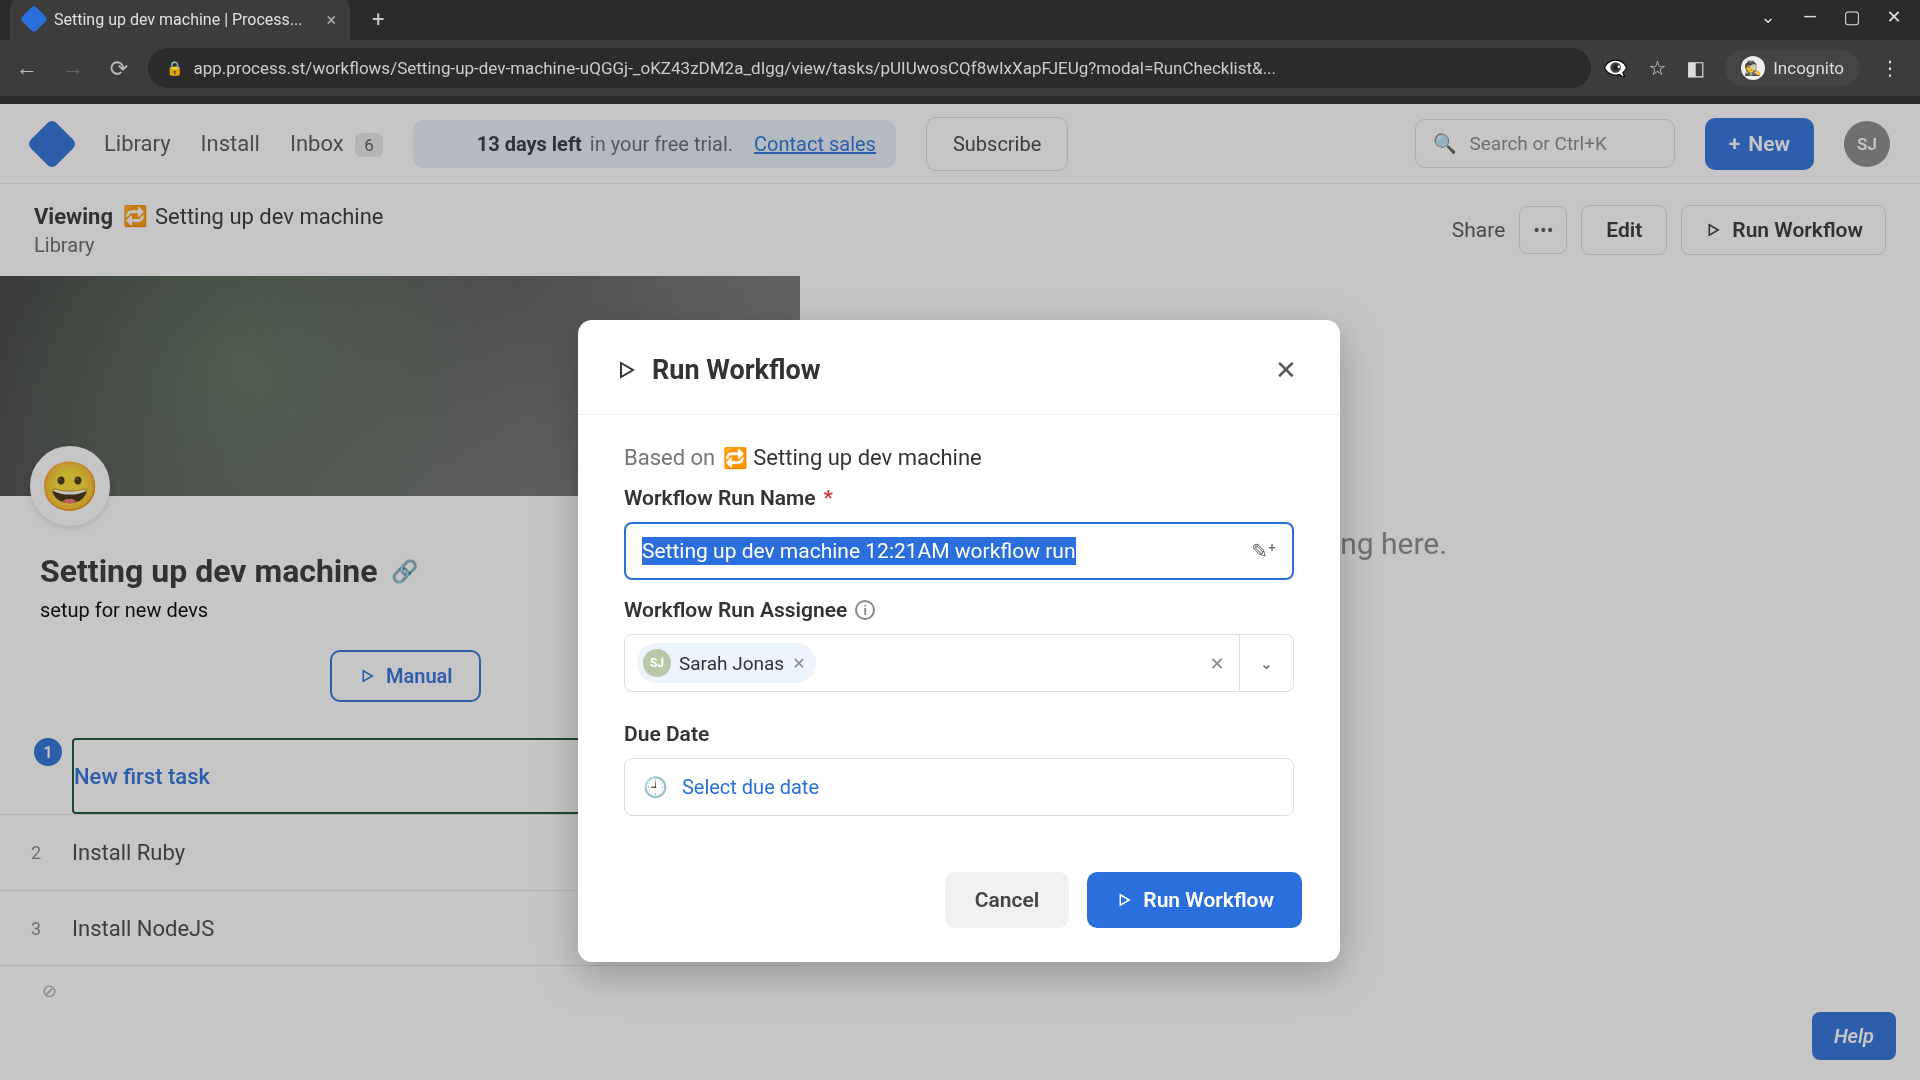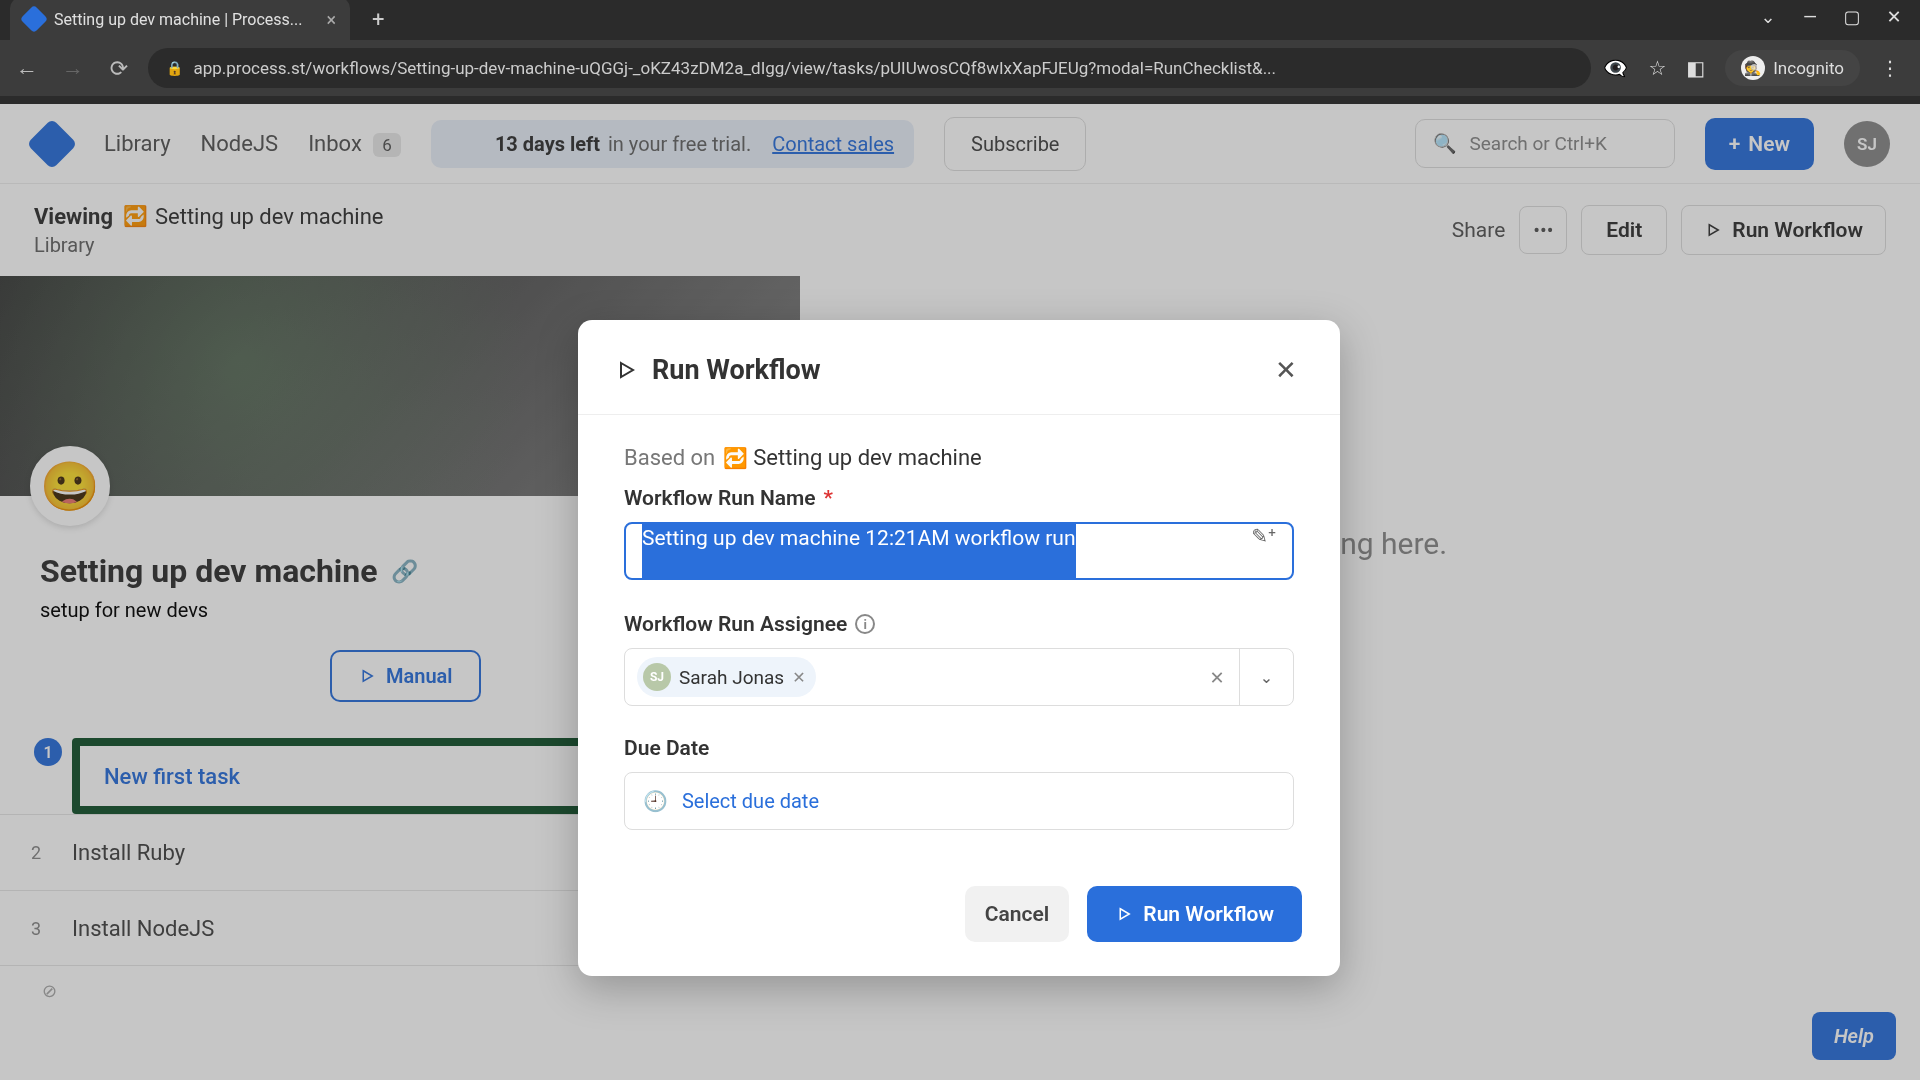--- a/index.html
+++ b/index.html
@@ -58,21 +58,21 @@
 .hero-tint { position: absolute; inset: 0; background: radial-gradient(circle at 30% 40%, rgba(120,180,120,0.3), transparent 50%); }
 .emoji-badge { position: absolute; left: 30px; top: 170px; width: 80px; height: 80px; border-radius: 50%; background: #fff; display: flex; align-items: center; justify-content: center; font-size: 48px; border: 4px solid #fff; box-shadow: 0 2px 6px rgba(0,0,0,0.15); }
 .page-title-row { padding: 56px 40px 8px; display: flex; align-items: center; gap: 14px; }
 .page-title { font-size: 32px; font-weight: 700; color: #333; }
 .link-icon { color: #999; font-size: 22px; }
 .page-subtitle { padding: 0 40px 28px; font-size: 20px; color: #000000; }
 .manual-btn { margin-left: 330px; border: 2px solid #2a6fdb; border-radius: 10px; padding: 12px 26px; font-size: 20px; font-weight: 600; color: #2a6fdb; background: #fff; display: inline-flex; align-items: center; gap: 10px; cursor: pointer; }
 
 .task-list { margin-top: 36px; }
 .task-row { display: flex; align-items: center; height: 76px; border-top: 1px solid #e6e6e6; }
-.task-row.active { border: 8px solid #14532d; border-radius: 4px 0 0 4px; margin-left: 72px; padding-left: 24px; }
+.task-row.active { border: 2px solid #14532d; border-radius: 4px 0 0 4px; margin-left: 72px; }
 .task-row.active .task-name { color: #2a6fdb; font-weight: 500; }
 .task-num { width: 72px; display: flex; align-items: center; justify-content: center; font-size: 18px; color: #888; }
 .task-num-bubble { width: 28px; height: 28px; border-radius: 50%; background: #2a6fdb; color: #fff; display: flex; align-items: center; justify-content: center; font-size: 16px; font-weight: 600; position: absolute; left: 34px; }
 .task-name { font-size: 22px; color: #444; flex: 1; }
 .task-avatar { width: 38px; height: 38px; border-radius: 50%; background: #999; color: #fff; display: flex; align-items: center; justify-content: center; font-size: 15px; font-weight: 600; margin-right: 24px; }
 
 .right-pane { flex: 1; display: flex; align-items: flex-start; justify-content: center; padding-top: 250px; font-size: 30px; color: #888; }
 
 
 .scrim { position: absolute; top: 104px; left: 0; right: 0; bottom: 0; background: rgba(50,50,50,0.28); }
@@ -80,34 +80,34 @@
 .modal-header { display: flex; align-items: center; padding: 32px 36px 26px; }
 .modal-title { font-size: 27px; font-weight: 700; color: #333; display: flex; align-items: center; gap: 14px; }
 .modal-close { margin-left: auto; font-size: 26px; color: #555; cursor: pointer; width: 36px; height: 36px; display: flex; align-items: center; justify-content: center; }
 .modal-divider { height: 1px; background: #eee; }
 .modal-body { padding: 30px 46px 10px; }
 .based-on { font-size: 22px; color: #777; display: flex; align-items: center; gap: 8px; margin-bottom: 16px; }
 .based-on .wf-name { color: #333; }
 .field-label { font-size: 21px; font-weight: 600; color: #333; margin-bottom: 12px; display: flex; align-items: center; gap: 8px; }
 .req-star { color: #d33; }
 .info-icon { width: 20px; height: 20px; border: 2px solid #888; border-radius: 50%; display: inline-flex; align-items: center; justify-content: center; font-size: 13px; color: #888; font-weight: 700; }
-.name-input-wrap { border: 2px solid #2a6fdb; border-radius: 8px; height: 58px; display: flex; padding: 0 16px; margin-bottom: 32px; }
+.name-input-wrap { border: 2px solid #2a6fdb; border-radius: 8px; height: 58px; display: flex; align-items: center; padding: 0 16px; margin-bottom: 18px; }
 .selected-text { background: #2a6fdb; color: #fff; padding: 2px 0; font-size: 21px; }
 .magic-icon { color: #666; font-size: 20px; cursor: pointer; }
 .assignee-wrap { border: 1px solid #ddd; border-radius: 8px; height: 58px; display: flex; align-items: center; margin-bottom: 30px; }
 .assignee-inner { flex: 1; display: flex; align-items: center; padding: 0 12px; gap: 10px; }
 .chip { background: #eef4fb; border-radius: 20px; padding: 6px 10px 6px 6px; display: flex; align-items: center; gap: 8px; font-size: 19px; color: #333; }
 .chip-avatar { width: 28px; height: 28px; border-radius: 50%; background: #b8c8a8; color: #fff; display: flex; align-items: center; justify-content: center; font-size: 12px; font-weight: 700; }
 .chip-x { color: #888; font-size: 16px; cursor: pointer; }
 .assignee-clear { width: 44px; display: flex; align-items: center; justify-content: center; color: #888; font-size: 18px; cursor: pointer; }
 .assignee-caret { width: 54px; border-left: 1px solid #ddd; height: 100%; display: flex; align-items: center; justify-content: center; color: #666; cursor: pointer; }
 .date-wrap { border: 1px solid #ddd; border-radius: 8px; height: 58px; display: flex; align-items: center; padding: 0 18px; gap: 14px; color: #2a6fdb; font-size: 20px; cursor: pointer; margin-bottom: 20px; }
 .clock-icon { color: #888; font-size: 20px; }
 .modal-footer { display: flex; justify-content: flex-end; gap: 18px; padding: 26px 38px 34px; }
-.cancel-btn { background: #f1f1f1; border: none; border-radius: 10px; padding: 16px 20px; font-size: 21px; font-weight: 600; color: #444; cursor: pointer; }
+.cancel-btn { background: #f1f1f1; border: none; border-radius: 10px; padding: 16px 30px; font-size: 21px; font-weight: 600; color: #444; cursor: pointer; }
 .run-btn { background: #2a6fdb; border: none; border-radius: 10px; padding: 16px 28px; font-size: 21px; font-weight: 600; color: #fff; display: flex; align-items: center; gap: 10px; cursor: pointer; }
 
 .help-btn { position: absolute; right: 24px; bottom: 20px; background: #2a6fdb; color: #fff; font-size: 20px; font-weight: 600; padding: 12px 22px; border-radius: 8px; cursor: pointer; font-style: italic; }
 
 svg.play { width: 18px; height: 18px; }
 svg.play path { fill: none; stroke: currentColor; stroke-width: 2; }
 </style>
 </head>
 <body>
 
@@ -146,21 +146,21 @@
     </div>
   </div>
 </div>
 
 <div class="app">
   <div class="app-header">
     <div class="logo">
         <div class="logo-shape"></div>
       </div>
     <span class="nav-link">Library</span>
-    <span class="nav-link">NodeJS</span>
+    <span class="nav-link">Install</span>
     <span class="nav-link">
       <span>Inbox</span>
       <span class="inbox-badge">6</span>
     </span>
     <div class="trial-banner">
       <span class="trial-bold">13 days left</span>
       <span class="trial-light"> in your free trial.</span>
       <span>&nbsp;</span>
       <span class="contact-link">Contact sales</span>
     </div>

